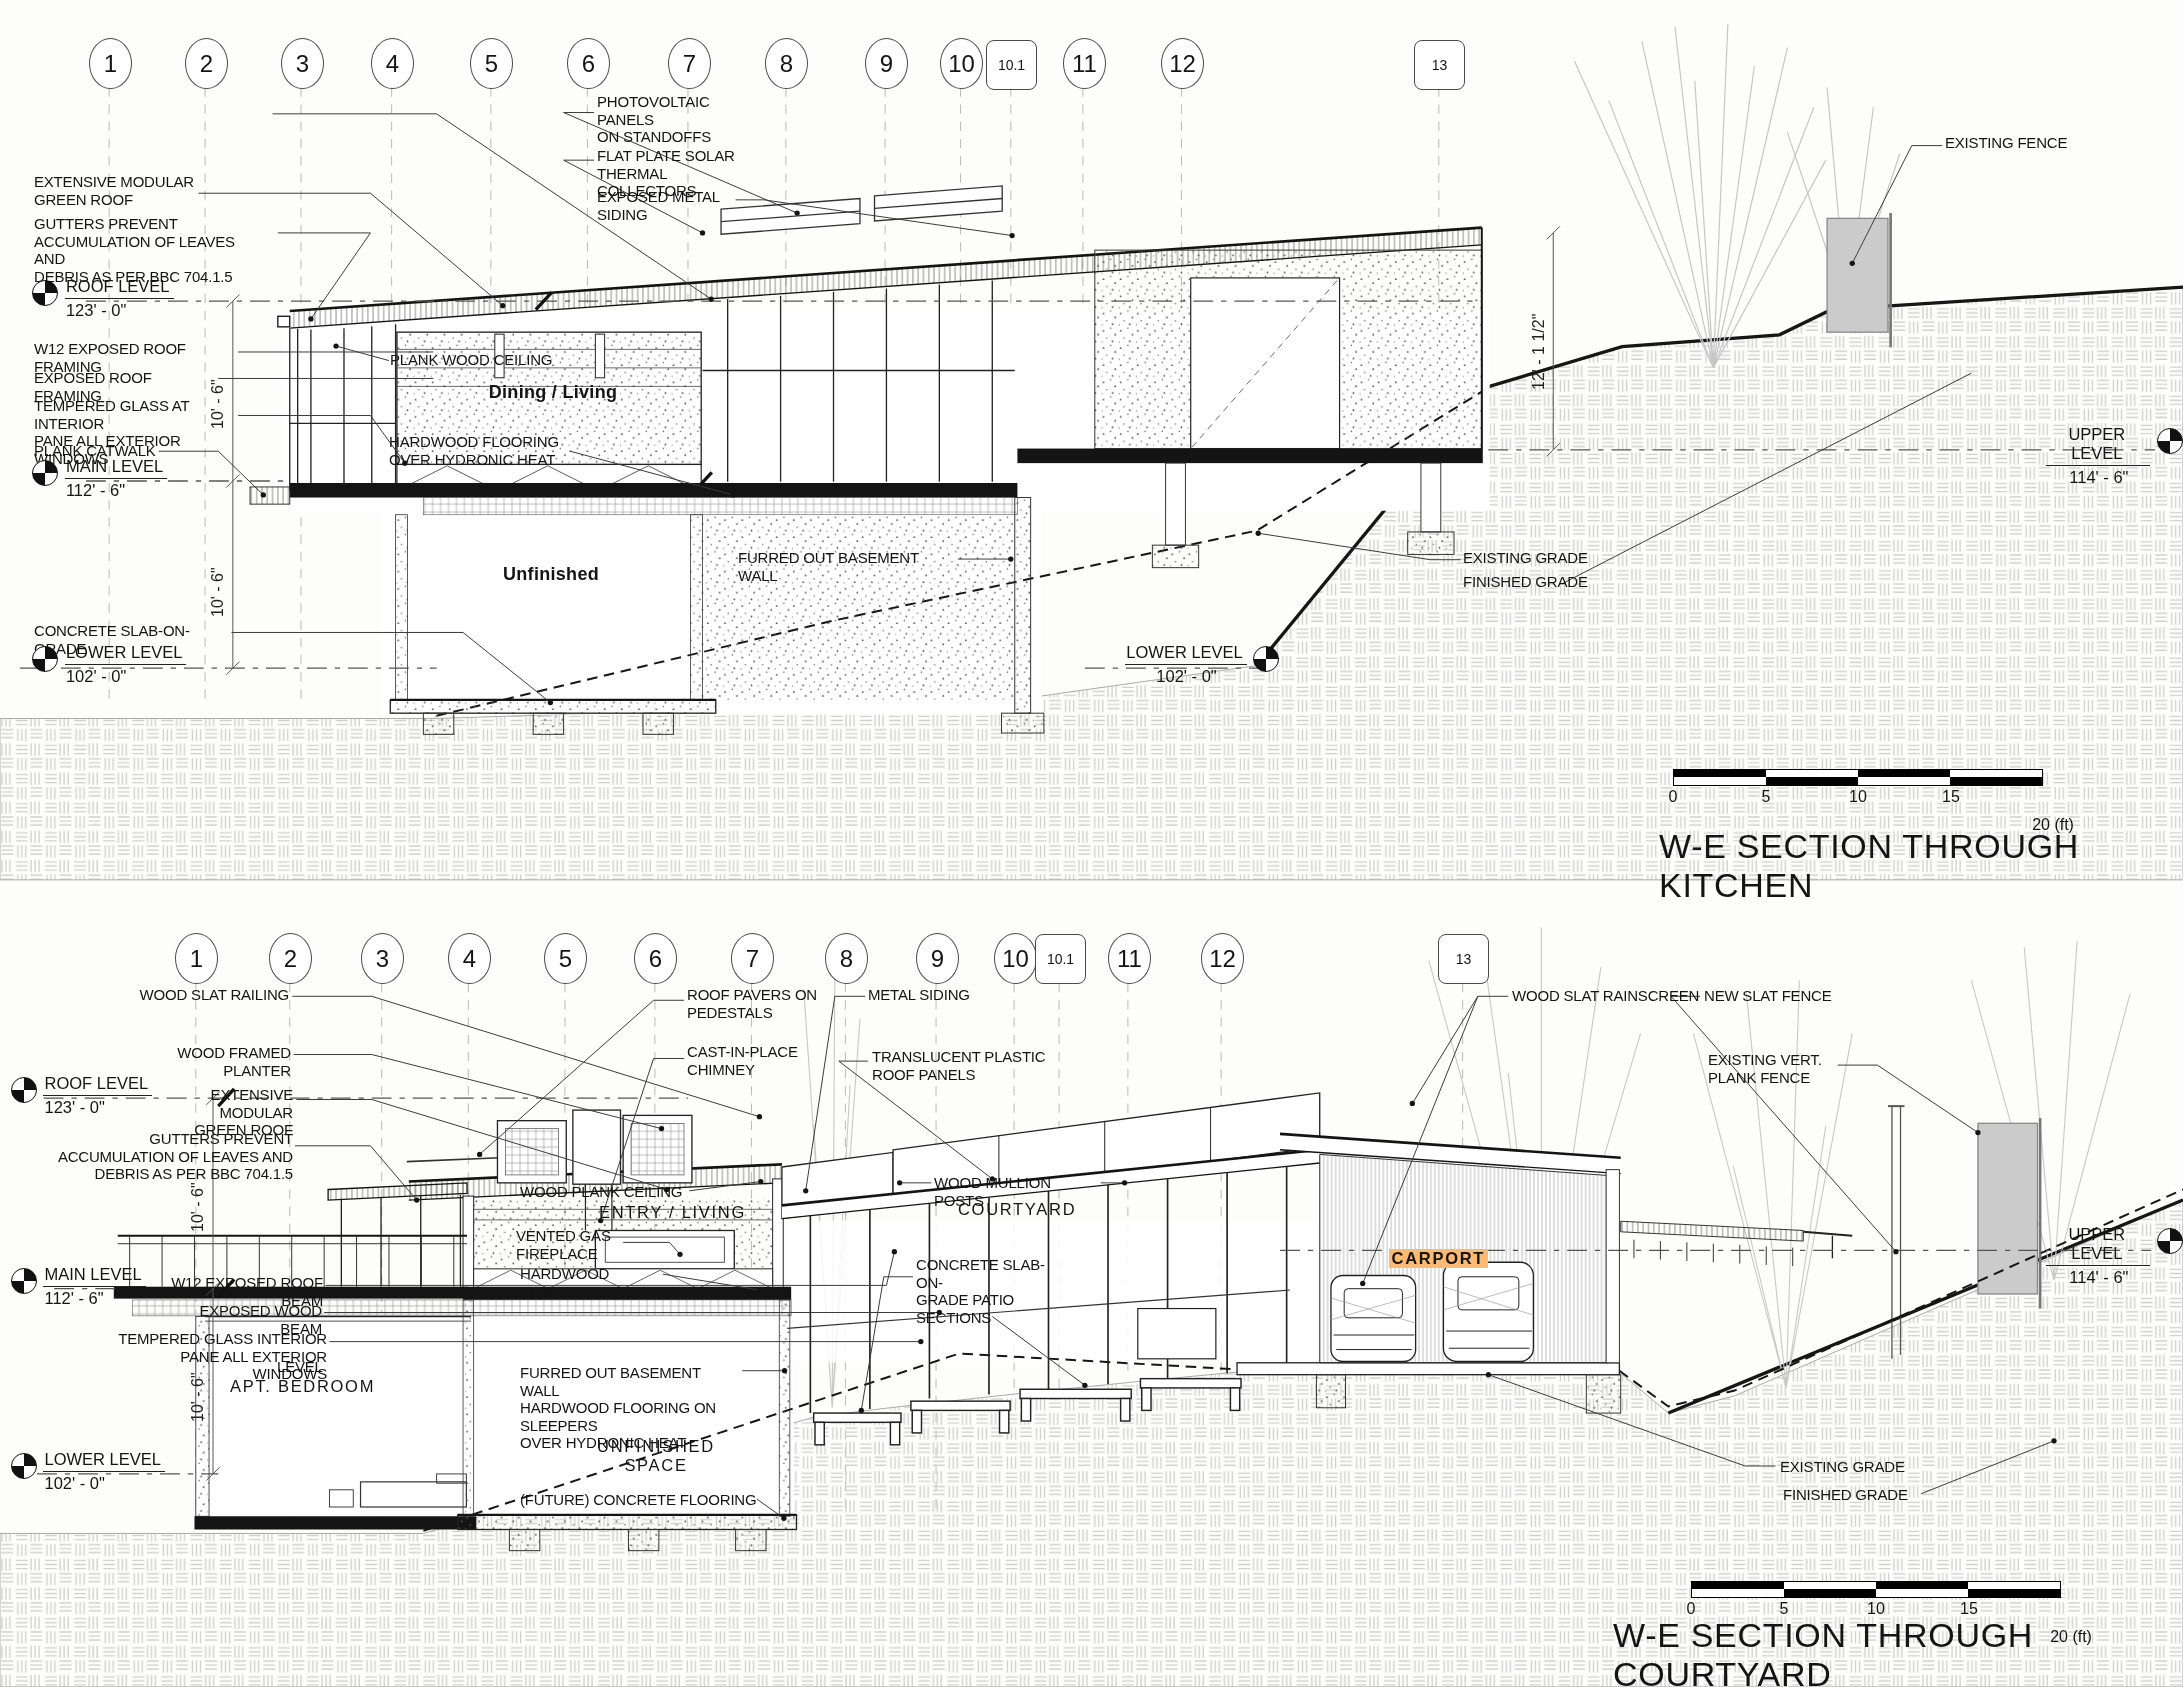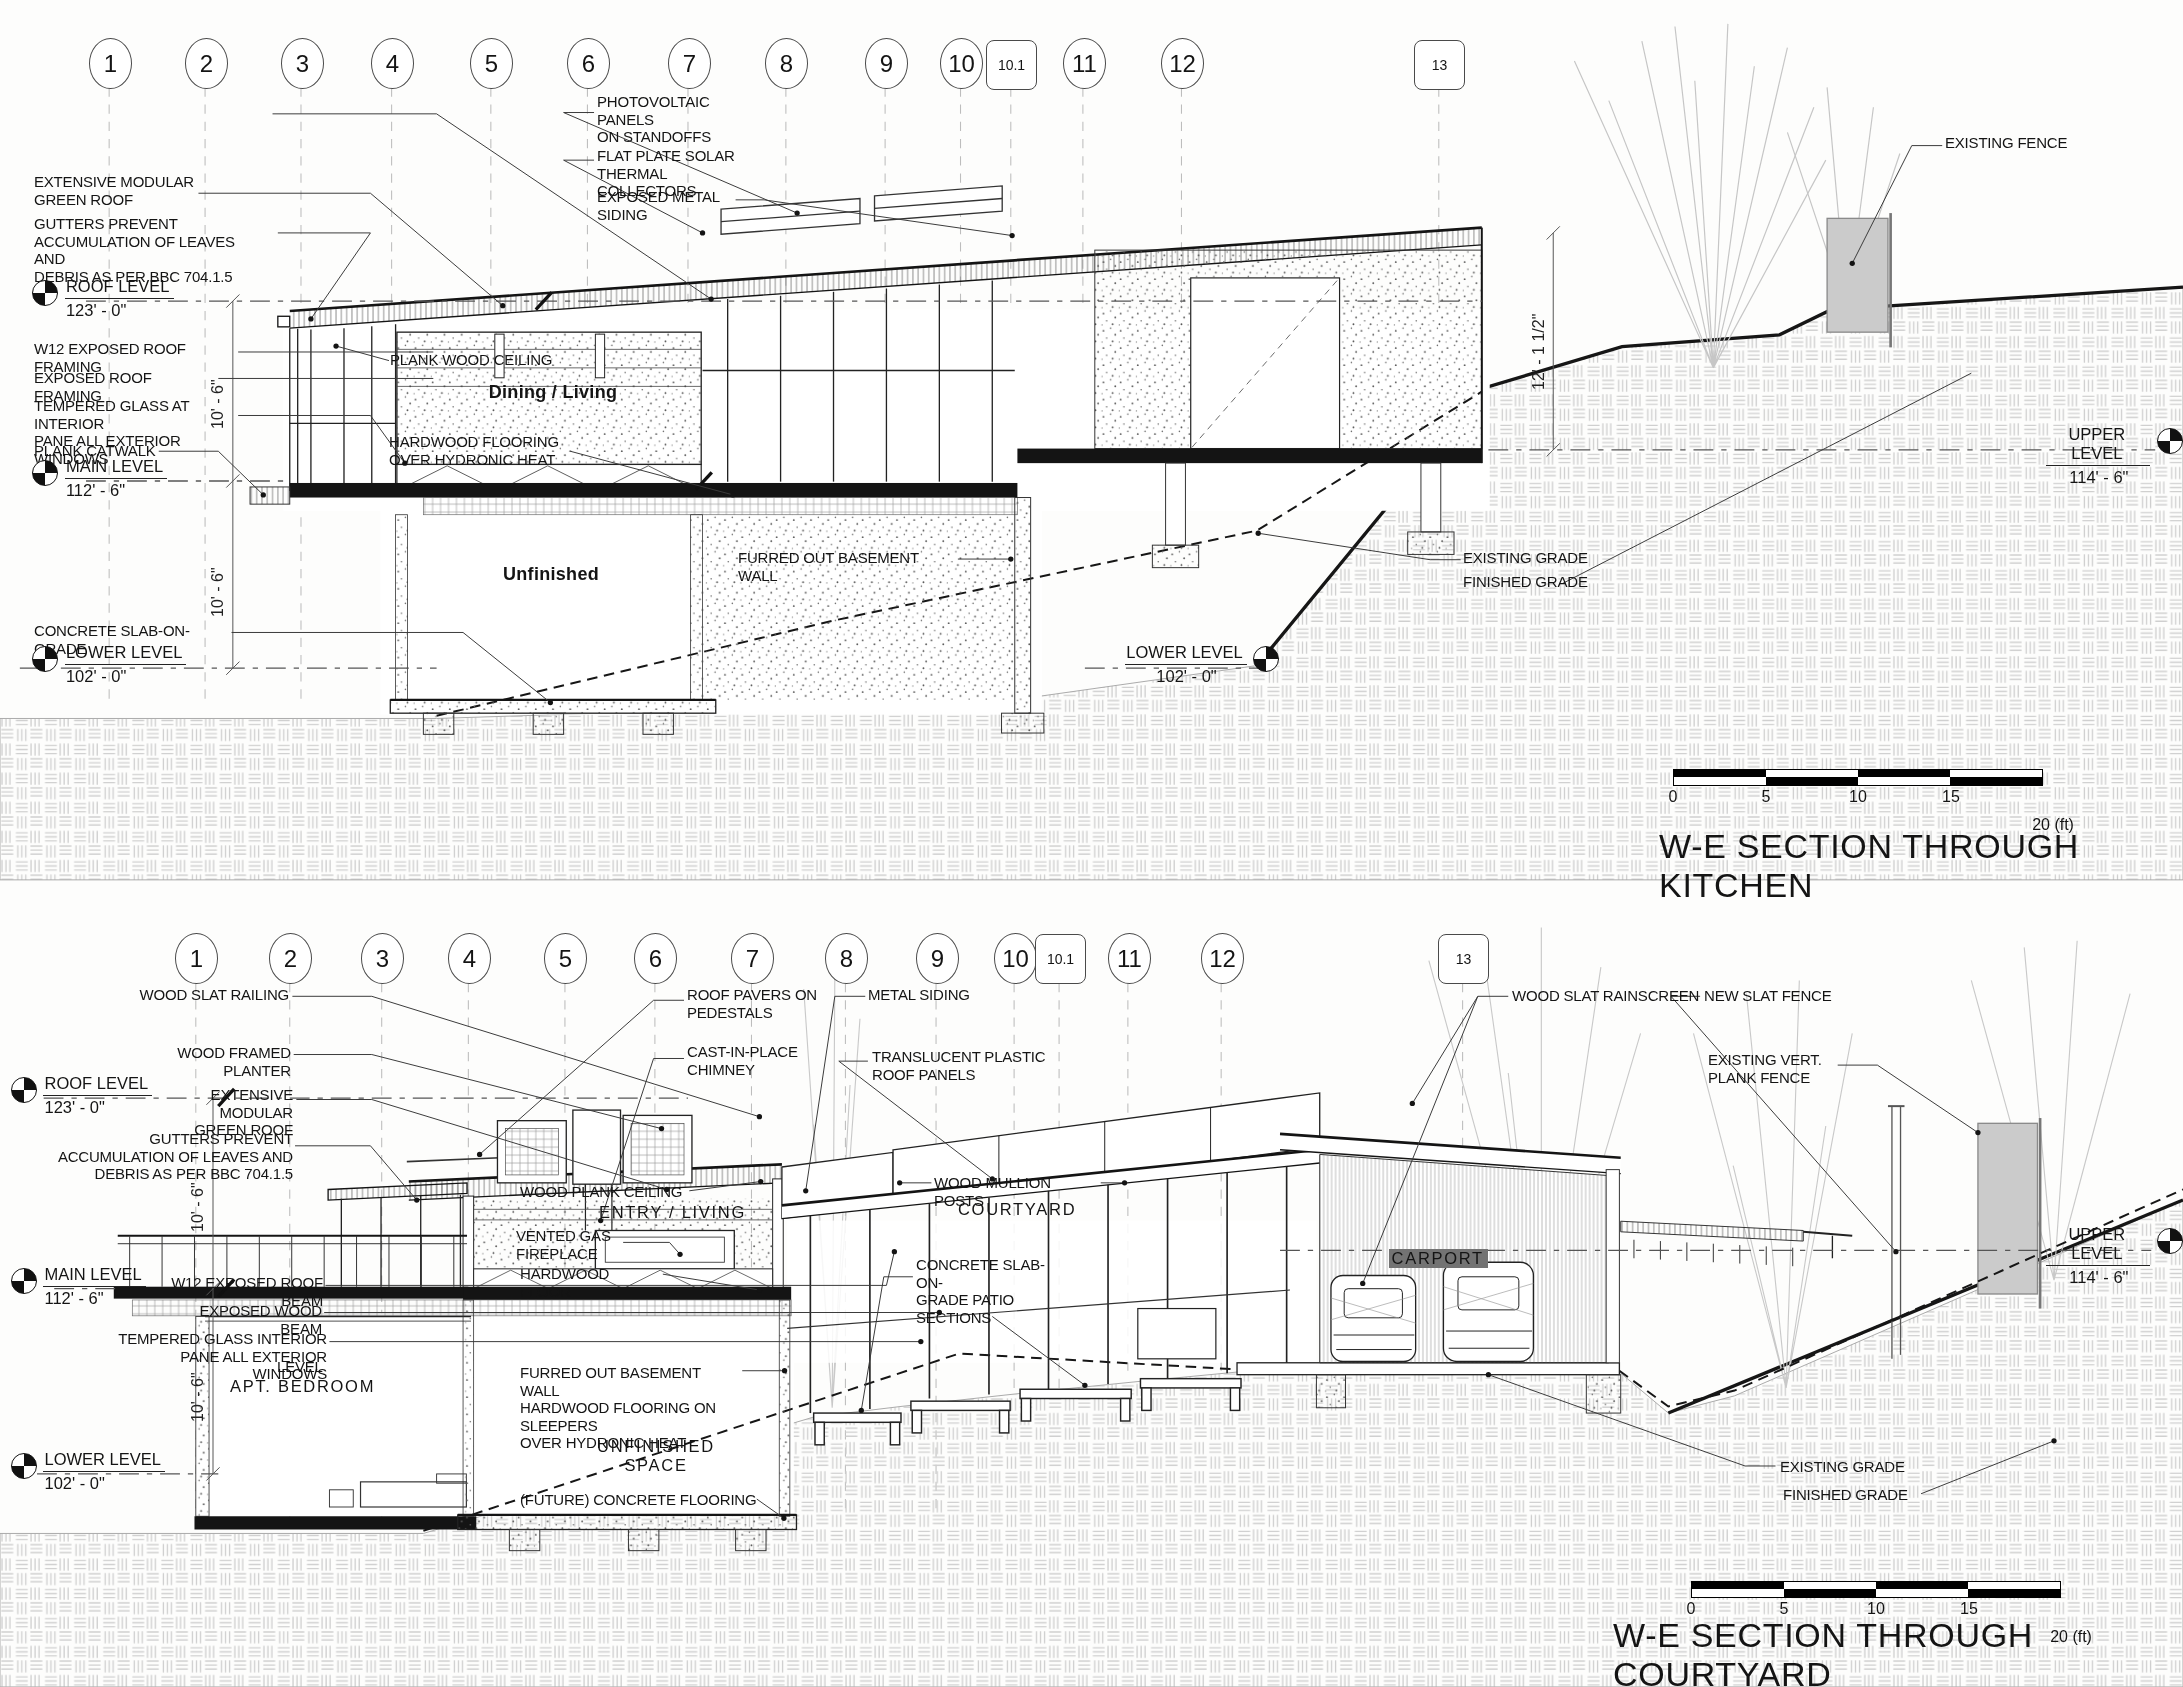--- a/index.html
+++ b/index.html
@@ -6,21 +6,21 @@
   #sheet{position:relative;width:2183px;height:1687px;background:#fdfdfc;overflow:hidden;}
   svg.bg{position:absolute;left:0;top:0;z-index:1;}
   .bubble{position:absolute;width:41px;height:49px;border:1.7px solid #4a4a4a;border-radius:50%;
     display:flex;align-items:center;justify-content:center;font-size:24px;background:#fff;z-index:3;}
   .bubble.square{width:49px;height:48px;border-radius:8px;font-size:14px;text-align:right;}
   .ann{position:absolute;font-size:15px;line-height:1.18;letter-spacing:-0.2px;white-space:pre-line;z-index:4;}
   .ann.right{text-align:right;}
   .room{position:absolute;font-size:16.5px;letter-spacing:1.7px;white-space:pre-line;z-index:4;}
   .room.bold{font-weight:bold;letter-spacing:0.3px;font-size:18px;}
   .room.center{text-align:center;}
-  .room.boxed{background:#737373;padding:0 2.6px;}
+  .room.boxed{background:#fdba74;padding:0 2.6px;font-weight:bold;}
   .lvl{position:absolute;display:flex;gap:6.6px;align-items:flex-start;z-index:4;}
   .lvl.rev{flex-direction:row-reverse;}
   .lvl.rev .txt{text-align:center;}
   .target{width:24px;height:24px;border:1.3px solid #111;border-radius:50%;flex:none;margin-top:2.6px;
     background:conic-gradient(#111 0 90deg,#fff 90deg 180deg,#111 180deg 270deg,#fff 270deg 360deg);}
   .lvl .txt{display:flex;flex-direction:column;}
   .lvl .nm{font-size:16.5px;border-bottom:1.7px solid #222;padding:0 4px 2px 1.3px;}
   .lvl .el{font-size:16.5px;padding:2px 0 0 1.3px;}
   .dim{position:absolute;font-size:16px;white-space:nowrap;transform:rotate(-90deg);transform-origin:left top;z-index:4;color:#222;}
   .title{position:absolute;font-size:34px;letter-spacing:0.7px;z-index:4;}

